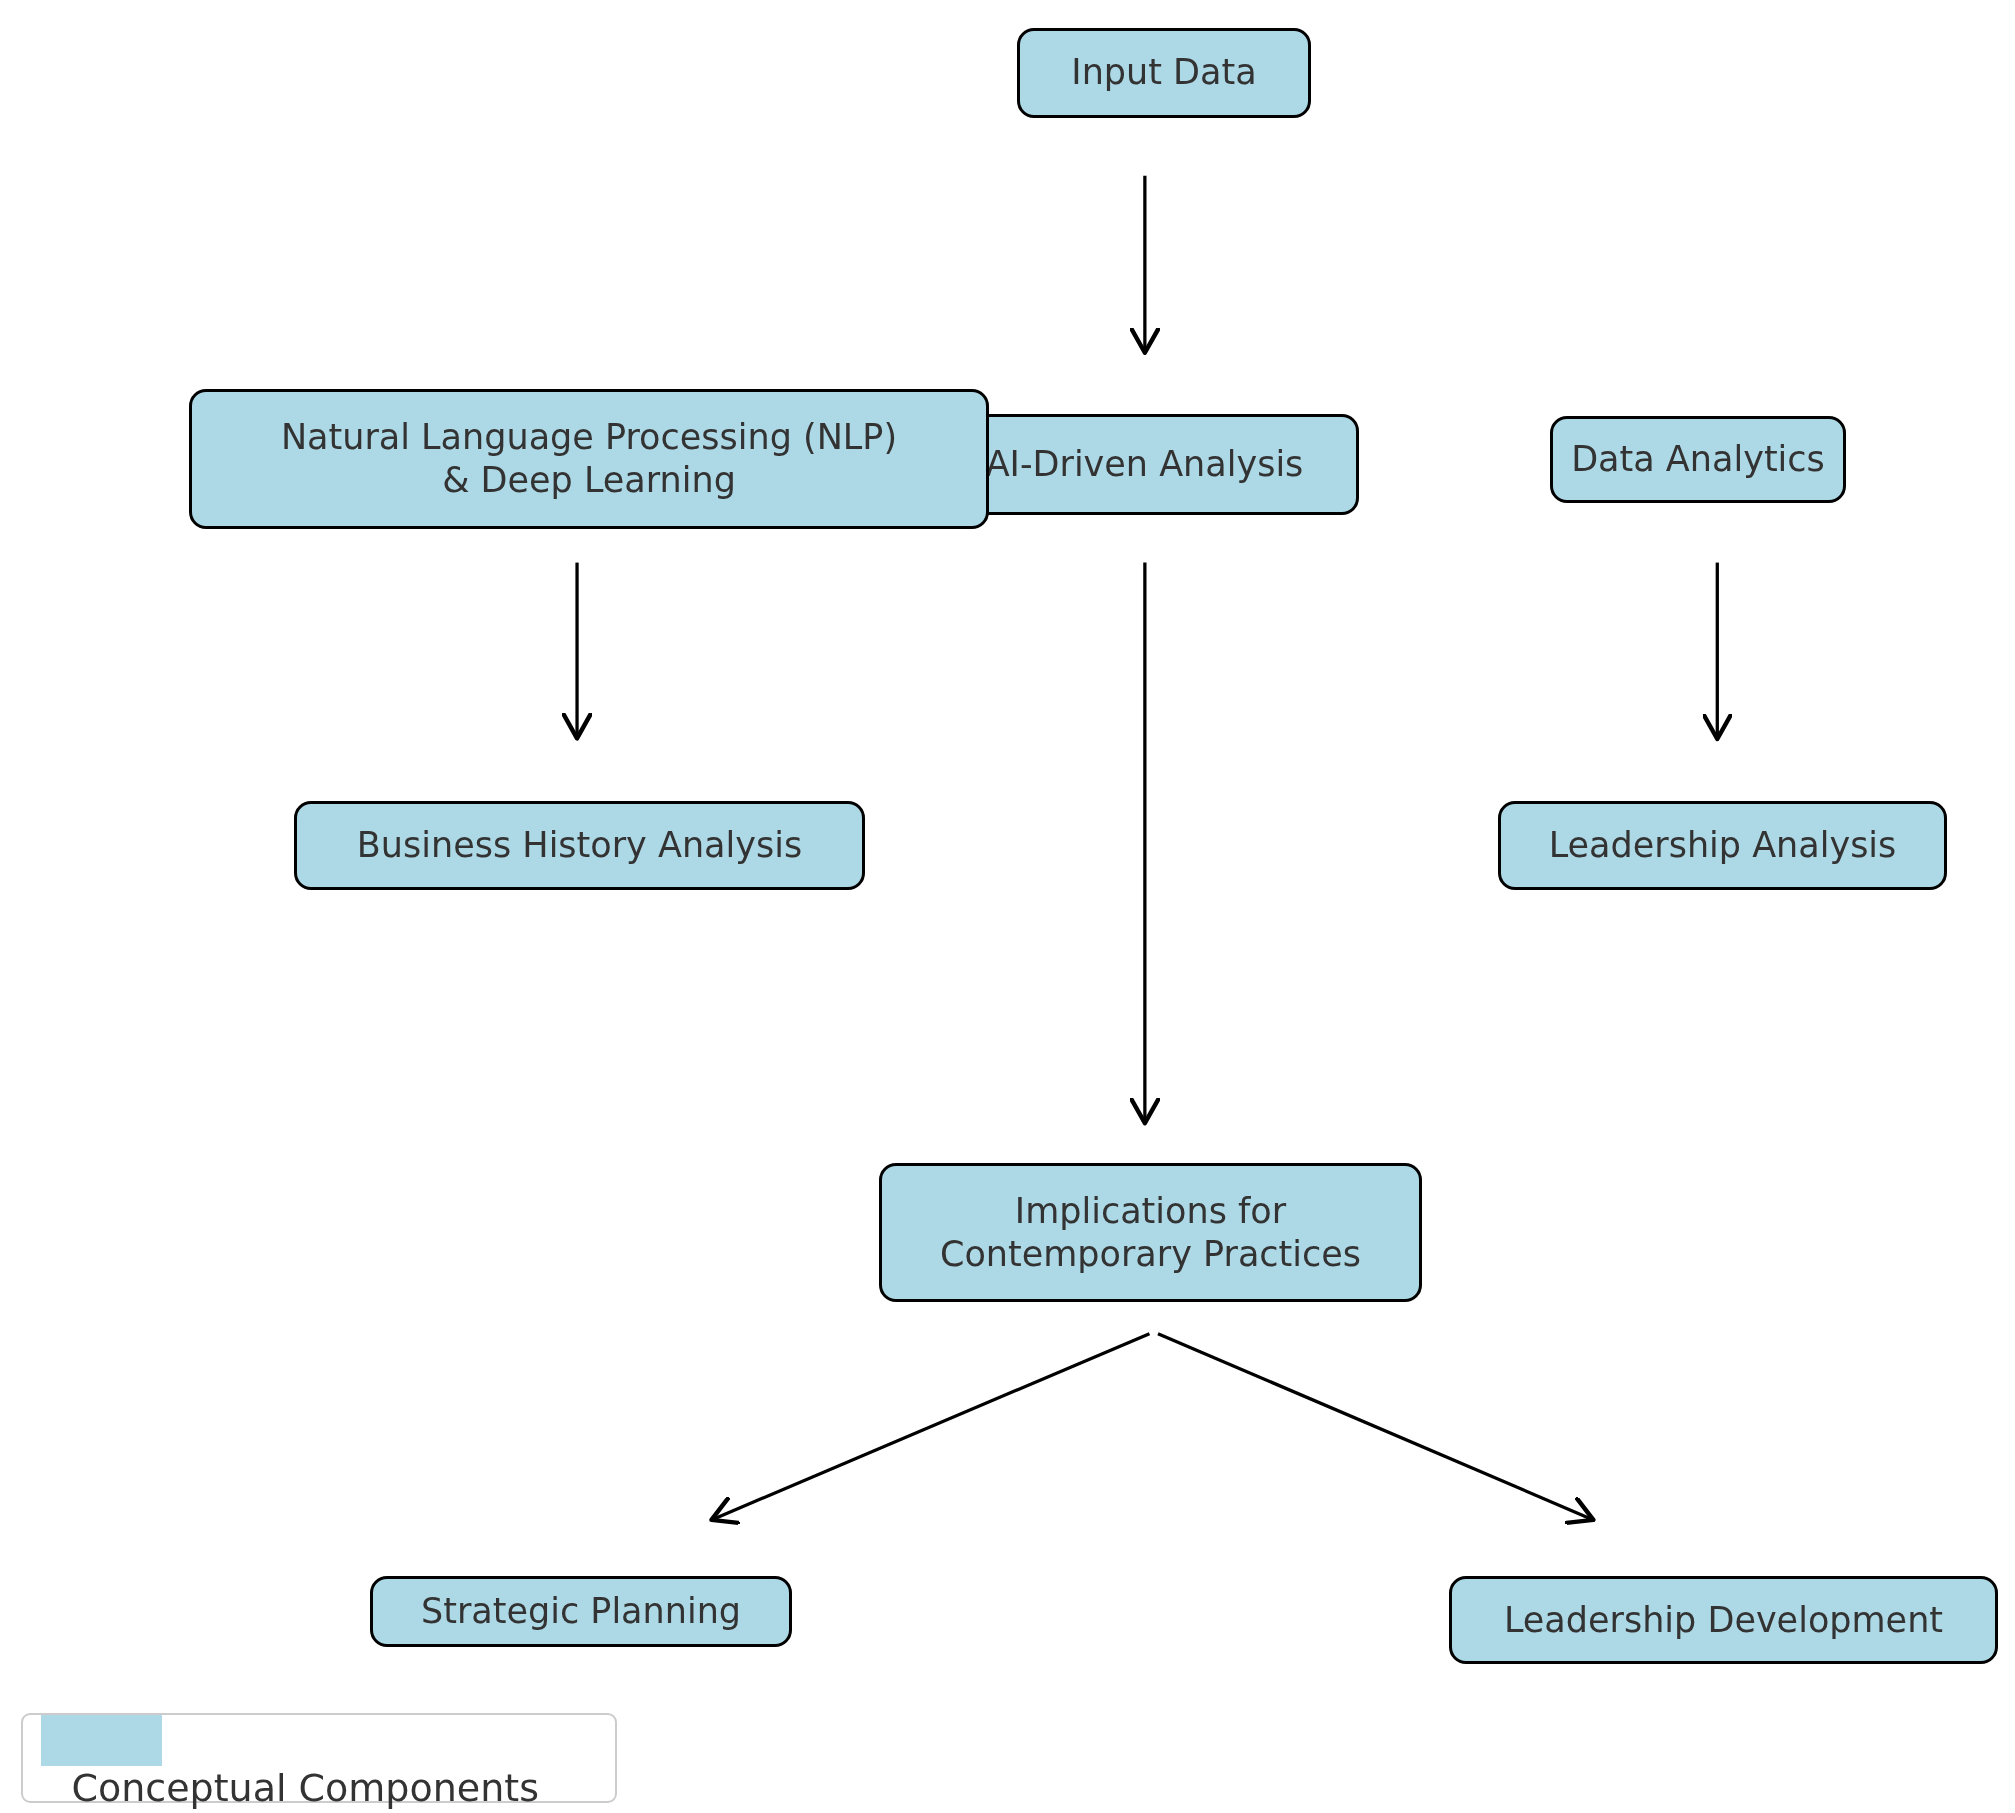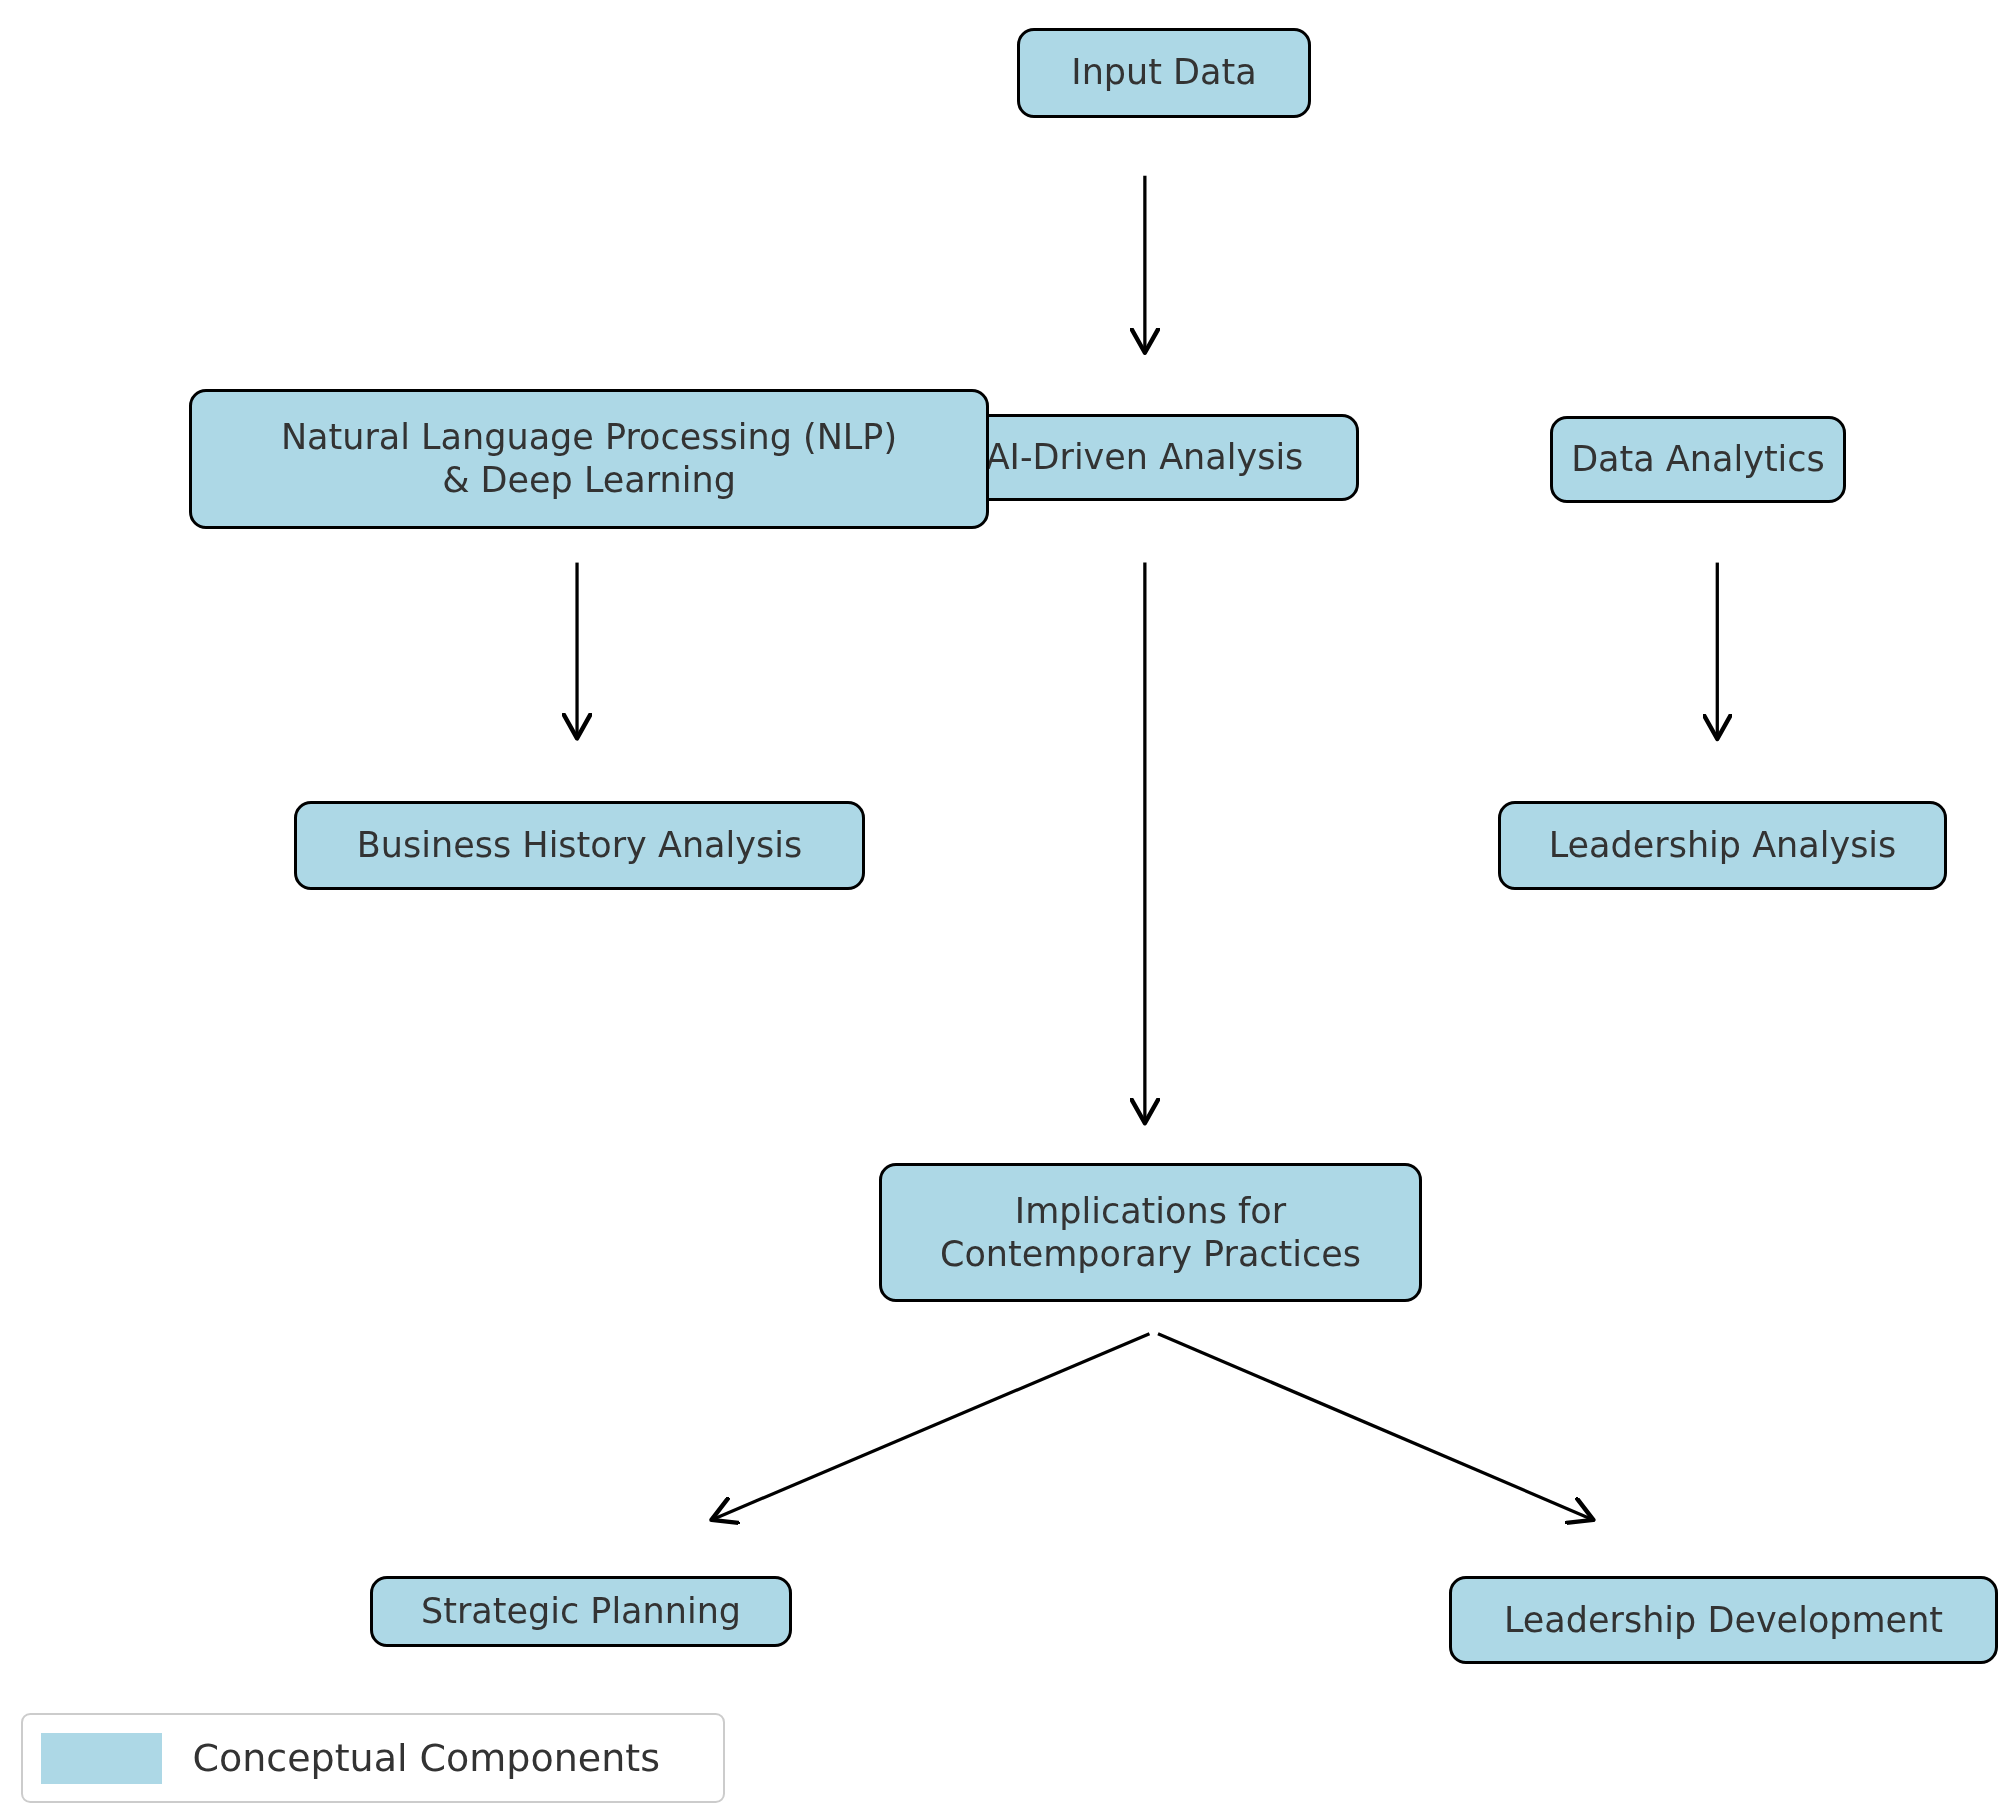--- a/index.html
+++ b/index.html
@@ -24,27 +24,28 @@
     display: flex; align-items: center; justify-content: center;
     text-align: center;
     color: var(--text, #333333);
     font-size: 35px;
     line-height: 43px;
     white-space: pre-line;
   }
   .legend {
     position: absolute;
     left: 21px; top: 1713px;
-    width: 704px; height: 90px;
+    width: 596px; height: 90px;
     box-sizing: border-box;
     background: #ffffff;
     border: 2px solid var(--legend-border, #cccccc);
     border-radius: 9.2px;
-    display: flex; align-items: center;
+    display: flex; align-items: flex-start;
     padding-left: 18.4px;
+    flex-direction: column;
   }
   .legend-swatch {
     width: 121px; height: 51px;
     background: #ADD8E6;
     flex: 0 0 auto;
   }
   .legend-label {
     margin-left: 30px;
     font-size: 38px;
     color: var(--text, #333333);
@@ -63,21 +64,21 @@
   <line x1="1746" y1="268" x2="1746" y2="538" stroke="#000000" stroke-width="5" marker-end="url(#chevron)"></line>
   <line x1="880" y1="858" x2="880" y2="1126" stroke="#000000" stroke-width="5" marker-end="url(#chevron)"></line>
   <line x1="2619" y1="858" x2="2619" y2="1127" stroke="#000000" stroke-width="5" marker-end="url(#chevron)"></line>
   <line x1="1746" y1="858" x2="1746" y2="1713" stroke="#000000" stroke-width="5" marker-end="url(#chevron)"></line>
   <line x1="1753" y1="2034" x2="1085" y2="2318" stroke="#000000" stroke-width="5" marker-end="url(#chevron)"></line>
   <line x1="1766" y1="2034" x2="2430" y2="2318" stroke="#000000" stroke-width="5" marker-end="url(#chevron)"></line>
 </svg>
 
 <div class="node" style="left:1017px; top:27.5px; width:294px; height:90px;">Input Data</div>
 
-<div class="node" style="left:930px; top:414px; width:429px; height:87px;">AI-Driven Analysis</div>
+<div class="node" style="left:930px; top:414px; width:429px; height:101px;">AI-Driven Analysis</div>
 
 <div class="node" style="left:189px; top:389px; width:800px; height:140px;">Natural Language Processing (NLP)
 &amp; Deep Learning</div>
 
 <div class="node" style="left:1550px; top:416px; width:296px; height:87px;">Data Analytics</div>
 
 <div class="node" style="left:294px; top:801px; width:571px; height:89px;">Business History Analysis</div>
 
 <div class="node" style="left:1498px; top:801px; width:449px; height:89px;">Leadership Analysis</div>
 

